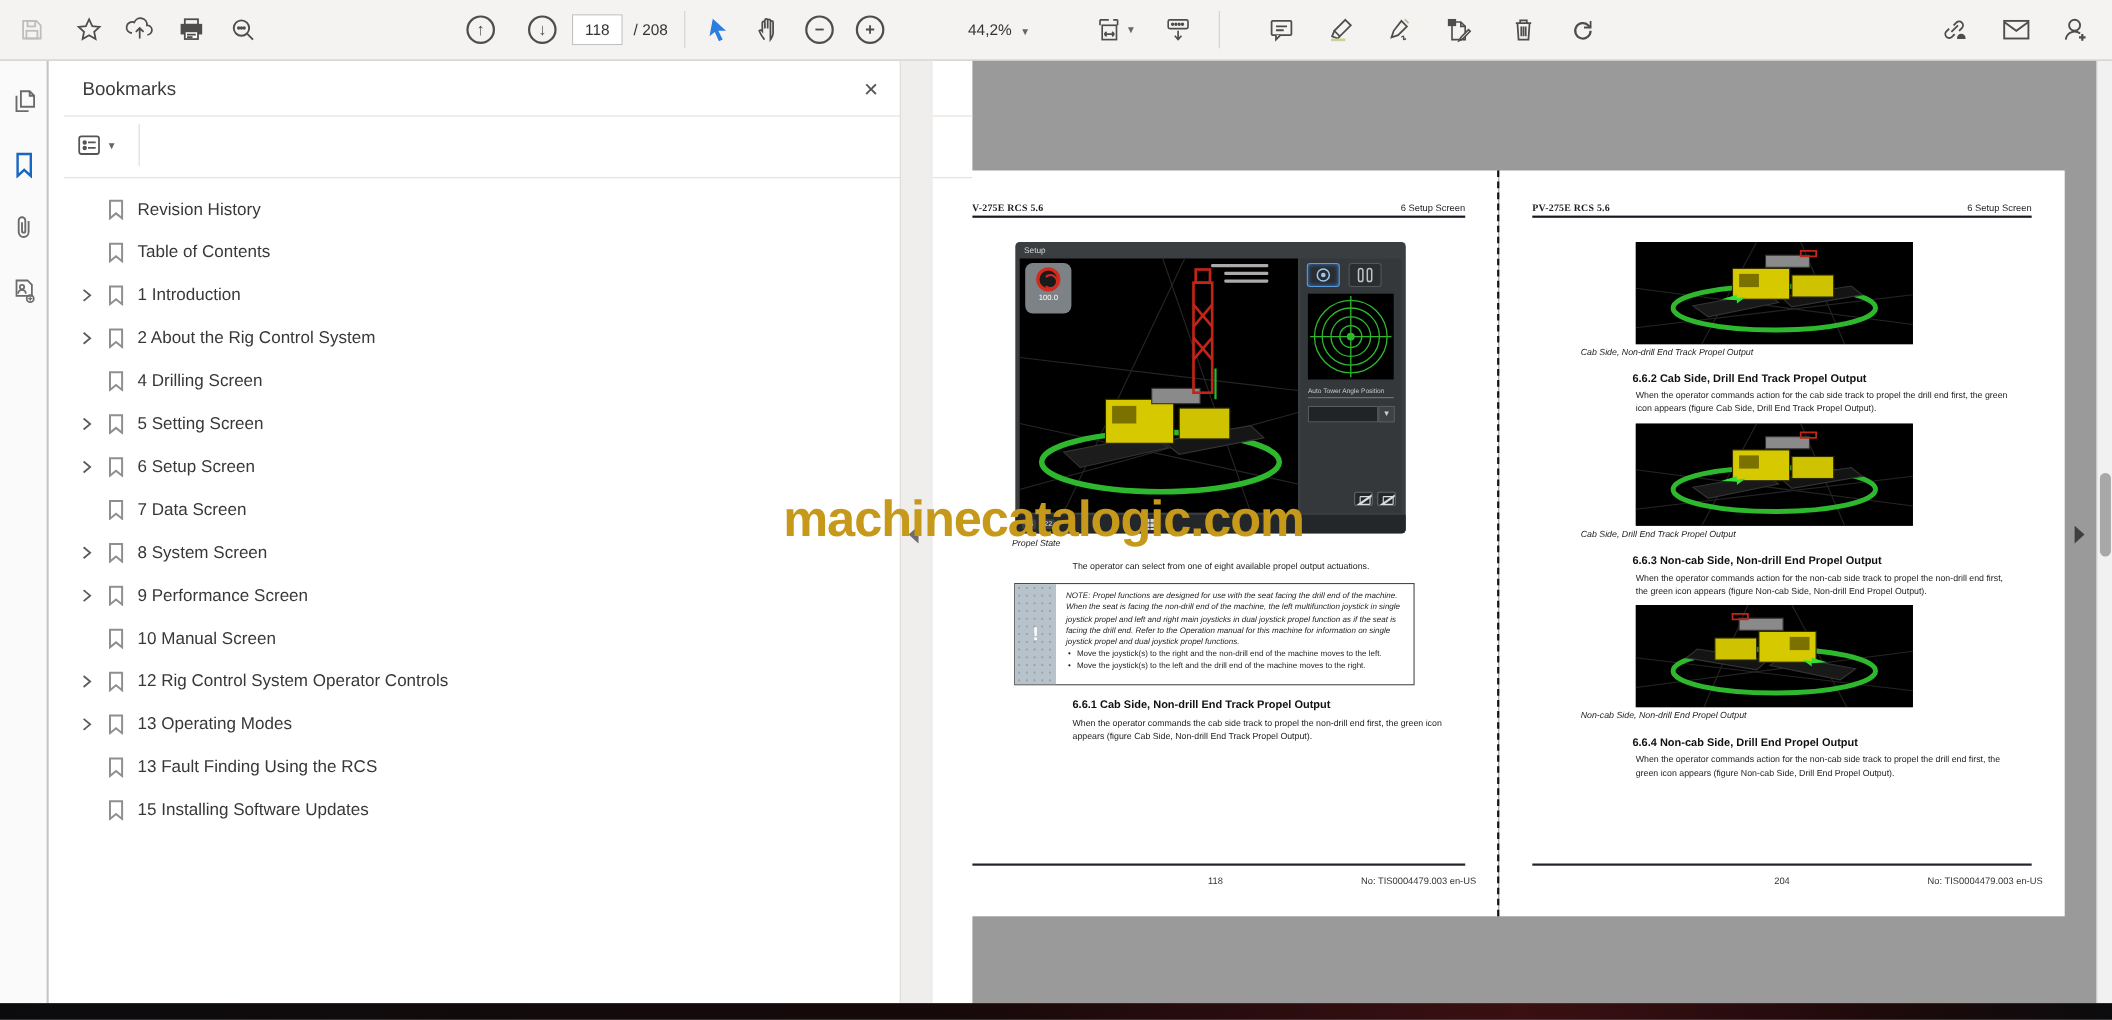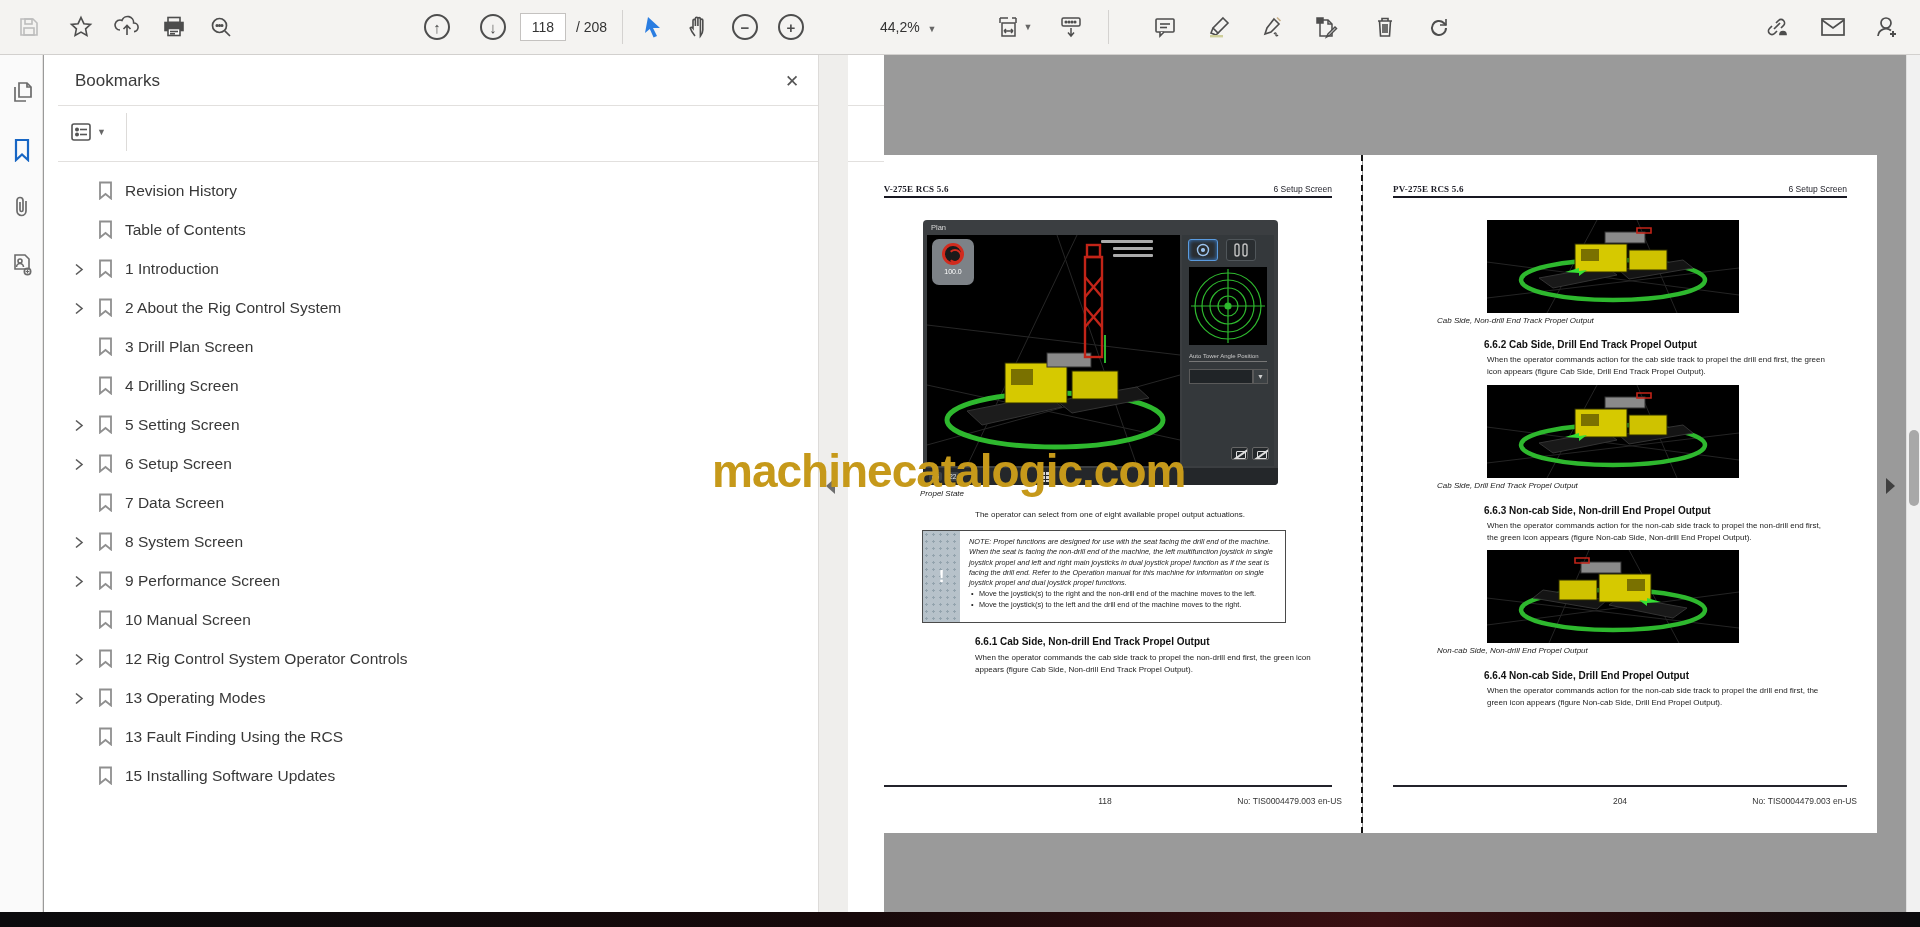--- a/index.html
+++ b/index.html
@@ -381,26 +381,20 @@
           </svg></span>
         <span class="bm-flag"><svg width="15" height="19" viewBox="0 0 15 19" fill="none" stroke="#8f8f8f" stroke-width="1.8">
             <path d="M2 1.5h11v16l-5.5-4.5L2 17.5z"></path>
           </svg></span>
         <span class="bm-label">2 About the Rig Control System</span>
       </div>
       <div class="bm-item">
         <span class="bm-flag"><svg width="15" height="19" viewBox="0 0 15 19" fill="none" stroke="#8f8f8f" stroke-width="1.8">
             <path d="M2 1.5h11v16l-5.5-4.5L2 17.5z"></path>
           </svg></span>
-        <span class="bm-label">3 Drill Plan Screen</span>
-      </div>
-      <div class="bm-item">
-        <span class="bm-flag"><svg width="15" height="19" viewBox="0 0 15 19" fill="none" stroke="#8f8f8f" stroke-width="1.8">
-            <path d="M2 1.5h11v16l-5.5-4.5L2 17.5z"></path>
-          </svg></span>
         <span class="bm-label">4 Drilling Screen</span>
       </div>
       <div class="bm-item">
         <span class="bm-chev"><svg width="13" height="13" viewBox="0 0 13 13" fill="none" stroke="#5a5a5a" stroke-width="1.6">
             <path d="M4 1.5 L10 6.5 L4 11.5"></path>
           </svg></span>
         <span class="bm-flag"><svg width="15" height="19" viewBox="0 0 15 19" fill="none" stroke="#8f8f8f" stroke-width="1.8">
             <path d="M2 1.5h11v16l-5.5-4.5L2 17.5z"></path>
           </svg></span>
         <span class="bm-label">5 Setting Screen</span>
@@ -481,21 +475,21 @@
 <div id="gutter-arrow"></div>
 
 <div id="doc-bg"></div>
 
 <div class="page" id="page-left">
   <div class="pg-head-l">PV-275E RCS 5.6</div>
   <div class="pg-head-r">6 Setup Screen</div>
   <div class="pg-head-rule"></div>
 
   <div id="fig-rig">
-    <div id="rig-title">Plan</div>
+    <div id="rig-title">Setup</div>
     <div id="rig-3d">
       <svg width="253" height="231" viewBox="0 0 253 231">
         <g stroke="#262626" stroke-width="1">
           <line x1="0" y1="210" x2="253" y2="140"></line>
             <line x1="0" y1="150" x2="253" y2="205"></line>
           <line x1="40" y1="231" x2="150" y2="0"></line>
             <line x1="210" y1="231" x2="130" y2="0"></line>
           <line x1="0" y1="90" x2="253" y2="120"></line>
         </g>
         <ellipse cx="128" cy="185" rx="108" ry="27" fill="none" stroke="#2eb82e" stroke-width="5"></ellipse>

